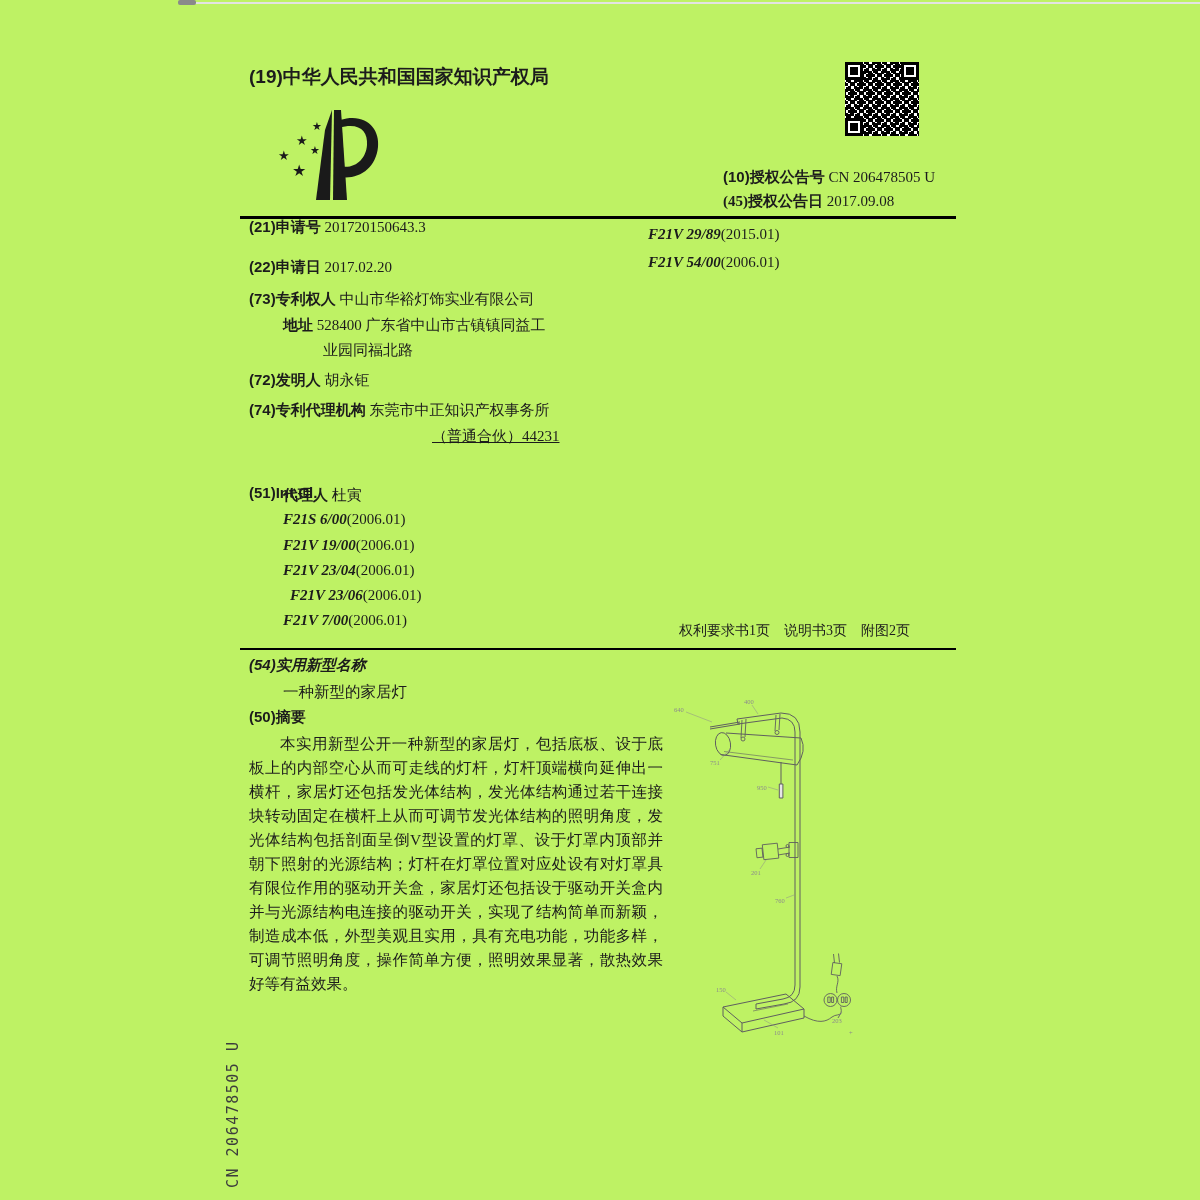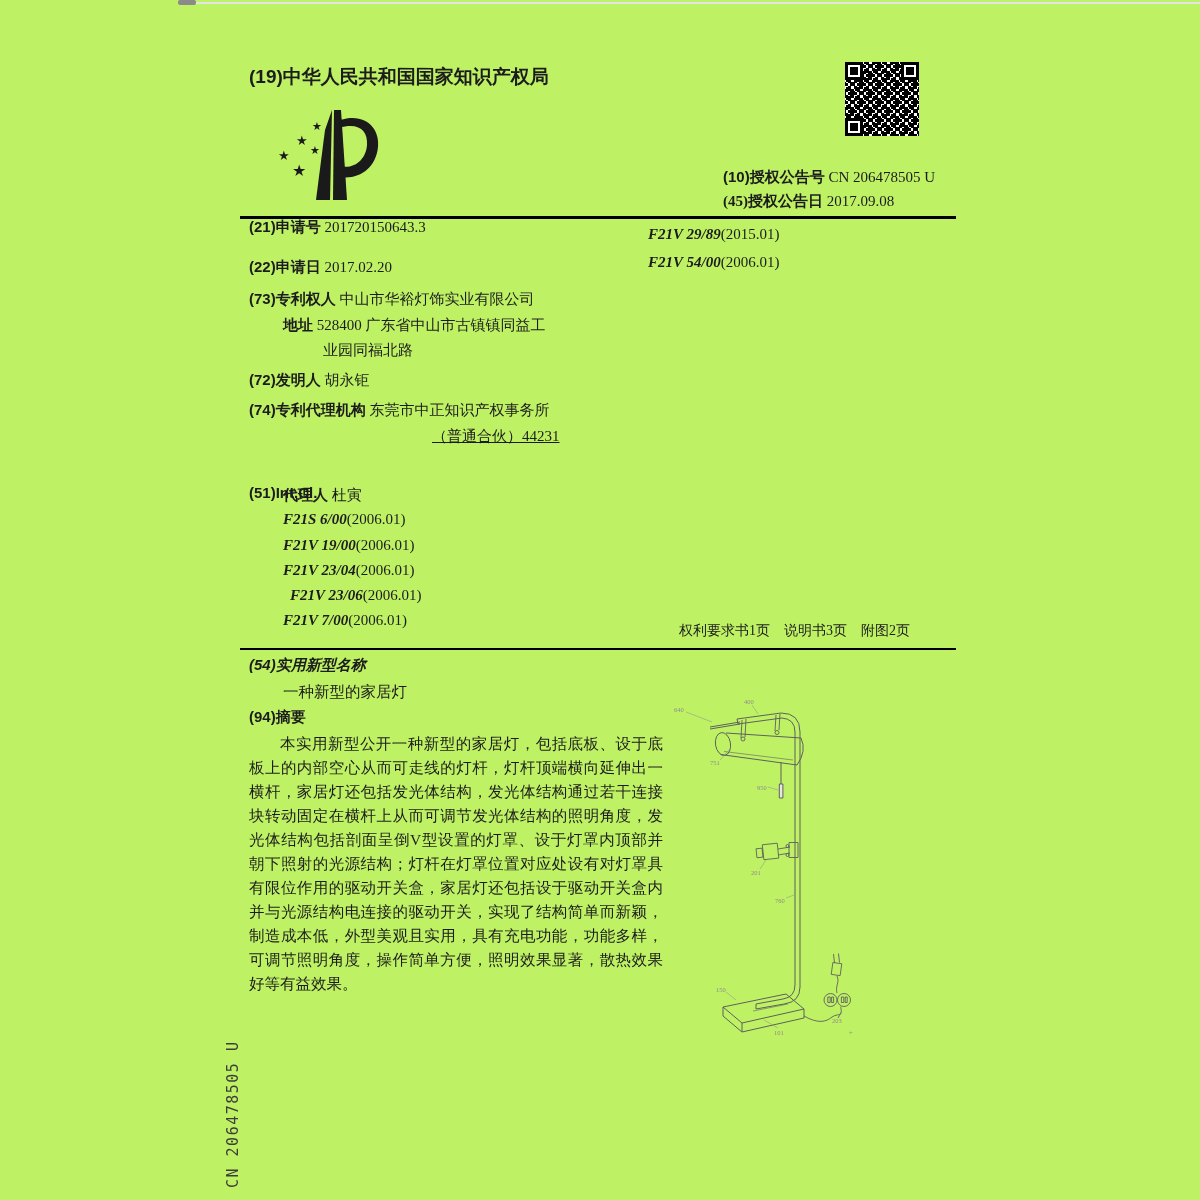--- a/index.html
+++ b/index.html
@@ -123,21 +123,21 @@
   <div class="abs row" style="left:648px;top:254px;">
     <span class="ipc-code">F21V 54/00</span><span class="val">(2006.01)</span>
   </div>
 
   <div class="abs val" style="left:600px;top:622px;width:310px;text-align:right;font-size:14px;">权利要求书1页　说明书3页　附图2页</div>
 
   <div class="abs rule-thin" style="left:240px;top:648px;width:716px;"></div>
 
   <div class="abs row hei" style="left:249px;top:656px;font-size:15px;font-style:italic;">(54)实用新型名称</div>
   <div class="abs row val" style="left:283px;top:682px;font-size:15.5px;">一种新型的家居灯</div>
-  <div class="abs row hei" style="left:249px;top:708px;font-size:15px;">(94)摘要</div>
+  <div class="abs row hei" style="left:249px;top:708px;font-size:15px;">(50)摘要</div>
   <div class="abs val" style="left:249px;top:732px;width:414px;font-size:15.5px;line-height:24px;text-align:justify;text-indent:2em;">本实用新型公开一种新型的家居灯，包括底板、设于底板上的内部空心从而可走线的灯杆，灯杆顶端横向延伸出一横杆，家居灯还包括发光体结构，发光体结构通过若干连接块转动固定在横杆上从而可调节发光体结构的照明角度，发光体结构包括剖面呈倒V型设置的灯罩、设于灯罩内顶部并朝下照射的光源结构；灯杆在灯罩位置对应处设有对灯罩具有限位作用的驱动开关盒，家居灯还包括设于驱动开关盒内并与光源结构电连接的驱动开关，实现了结构简单而新颖，制造成本低，外型美观且实用，具有充电功能，功能多样，可调节照明角度，操作简单方便，照明效果显著，散热效果好等有益效果。</div>
 
   <svg class="abs" style="left:660px;top:686px;" width="300" height="380" viewBox="0 0 300 380" fill="none" stroke="#5f5f5f" stroke-width="1">
 
     <g>
       <line x1="135" y1="46" x2="135" y2="299"></line>
       <line x1="140" y1="46" x2="140" y2="301"></line>
       <path d="M135,46 Q135,33 122,32 L78,38"></path>
       <path d="M140,46 Q140,27 121,27 L77,33"></path>
       <line x1="77" y1="33" x2="78" y2="38"></line>

